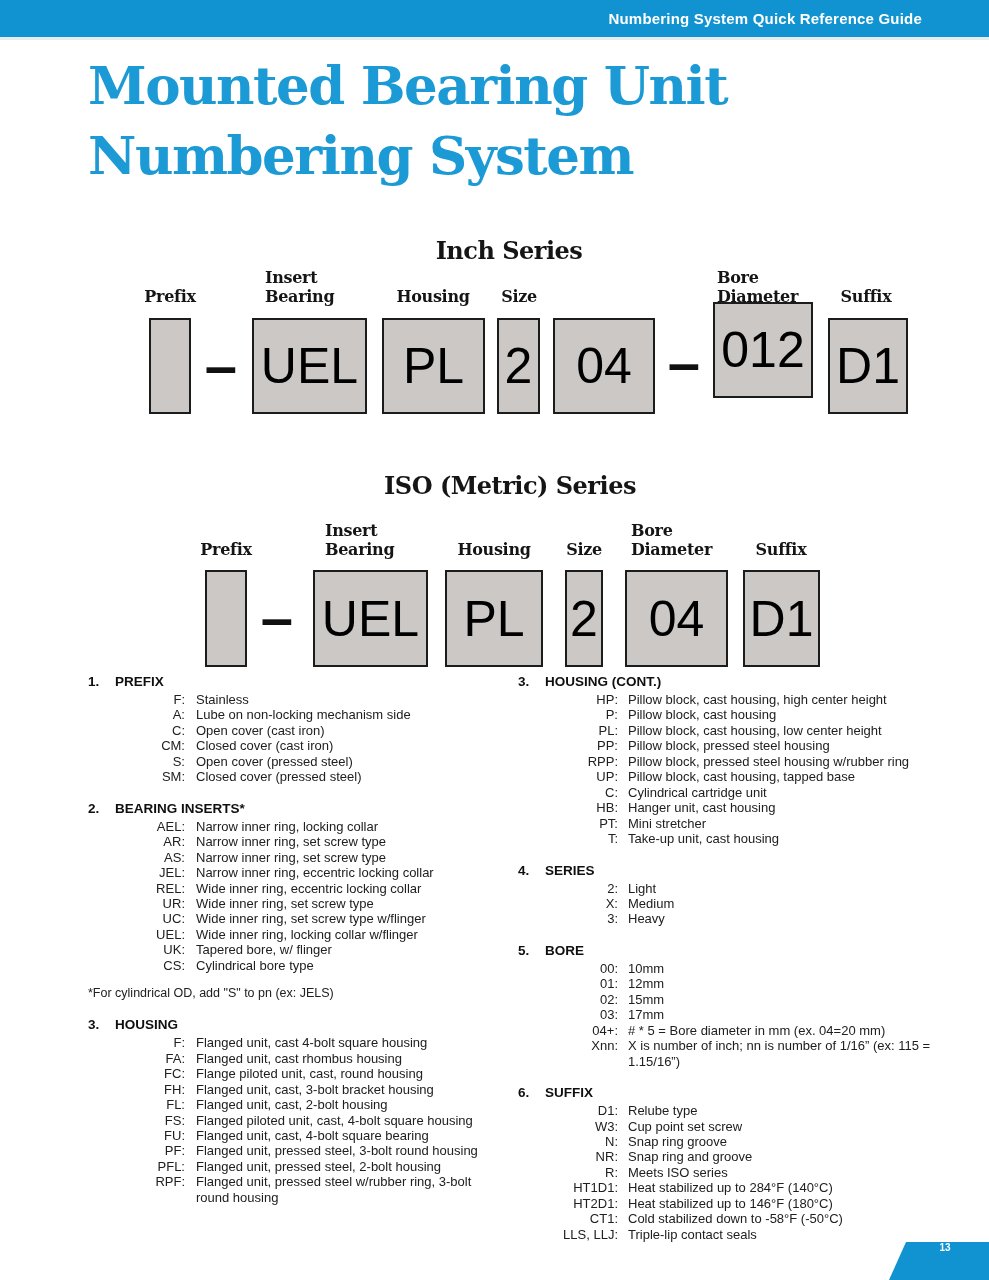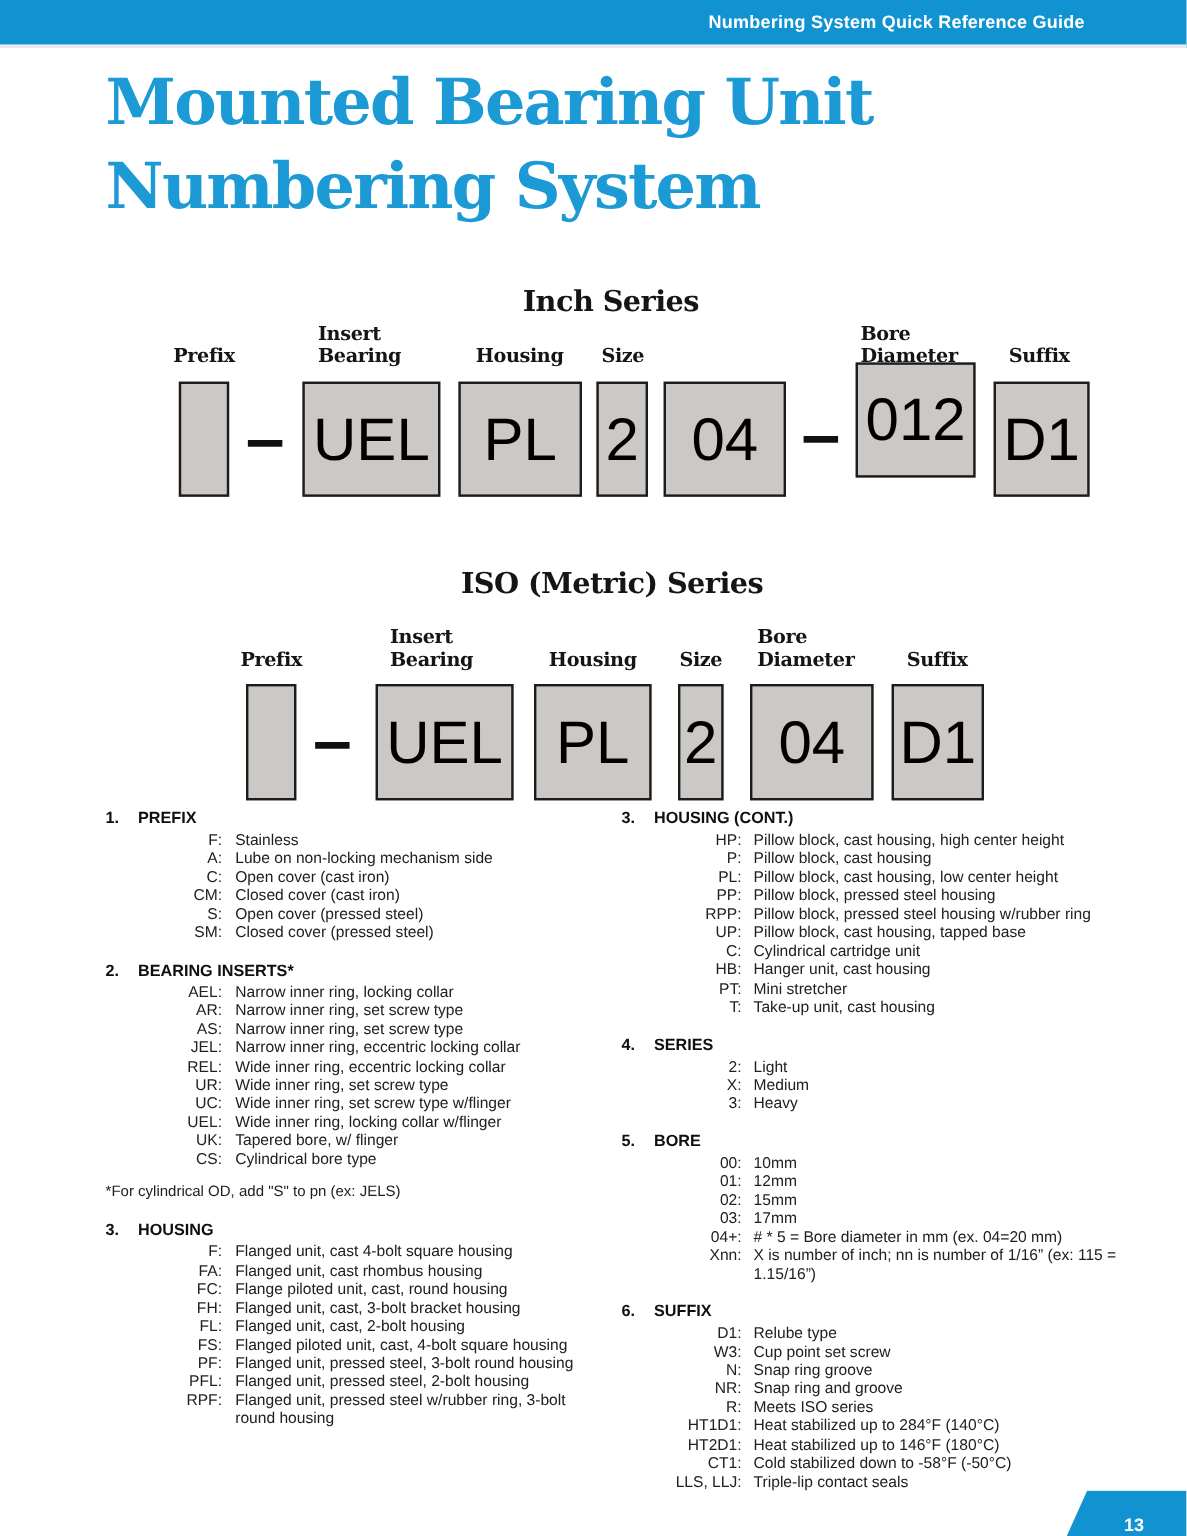--- a/index.html
+++ b/index.html
@@ -12,21 +12,21 @@
   *{margin:0;padding:0;box-sizing:border-box;}
   body{background:#fff;}
   .page{
     position:relative;width:989px;height:1280px;background:#fff;overflow:hidden;
     font-family:"Liberation Sans",sans-serif;color:var(--ink);
   }
   
   .topbar{
     position:absolute;top:0;left:0;right:0;height:40px;background:var(--blue);
     border-bottom:3px solid #e7ebee;display:flex;align-items:center;justify-content:flex-end;
-    padding-right:85px;
+    padding-right:67px;
   }
   .topbar-title{color:#fff;font-weight:bold;font-size:15px;letter-spacing:.2px;}
   
   .page-title{
     position:absolute;left:88px;top:50px;
     font-family:"DejaVu Serif",serif;font-weight:bold;font-size:53px;line-height:70px;
     letter-spacing:-1.5px;color:var(--title-blue);
   }
   
   .series-title{
@@ -59,22 +59,22 @@
   .item{display:flex;line-height:15.45px;}
   .item .code{width:97px;flex:none;text-align:right;}
   .item .desc{margin-left:11px;width:310px;}
   .col-right .item .code{width:100px;}
   .col-right .item .desc{margin-left:10px;width:312px;}
   .footnote{margin-top:13px;font-size:12.5px;line-height:15px;}
   
   .footer-tab{
     position:absolute;right:0;bottom:0;width:100px;height:38px;background:var(--blue);
     clip-path:polygon(17px 0,100% 0,100% 100%,0 100%);
-    display:flex;align-items:flex-end;justify-content:center;padding-left:12px;
-    color:#fff;font-weight:bold;font-size:15px;
+    display:flex;align-items:flex-start;justify-content:center;padding-left:12px;
+    color:#fff;font-weight:bold;font-size:10px;
   }
 </style>
 </head>
 <body>
 
 <div class="page">
 
   <div class="topbar">
     <span class="topbar-title">Numbering System Quick Reference Guide</span>
   </div>
@@ -221,20 +221,24 @@
         </div>
         <div class="item">
           <span class="code">FL:</span>
           <span class="desc">Flanged unit, cast, 2-bolt housing</span>
         </div>
         <div class="item">
           <span class="code">FS:</span>
           <span class="desc">Flanged piloted unit, cast, 4-bolt square housing</span>
         </div>
         <div class="item">
+          <span class="code">FU:</span>
+          <span class="desc">Flanged unit, cast, 4-bolt square bearing</span>
+        </div>
+        <div class="item">
           <span class="code">PF:</span>
           <span class="desc">Flanged unit, pressed steel, 3-bolt round housing</span>
         </div>
         <div class="item">
           <span class="code">PFL:</span>
           <span class="desc">Flanged unit, pressed steel, 2-bolt housing</span>
         </div>
         <div class="item">
           <span class="code">RPF:</span>
           <span class="desc">Flanged unit, pressed steel w/rubber ring, 3-bolt round housing</span>

